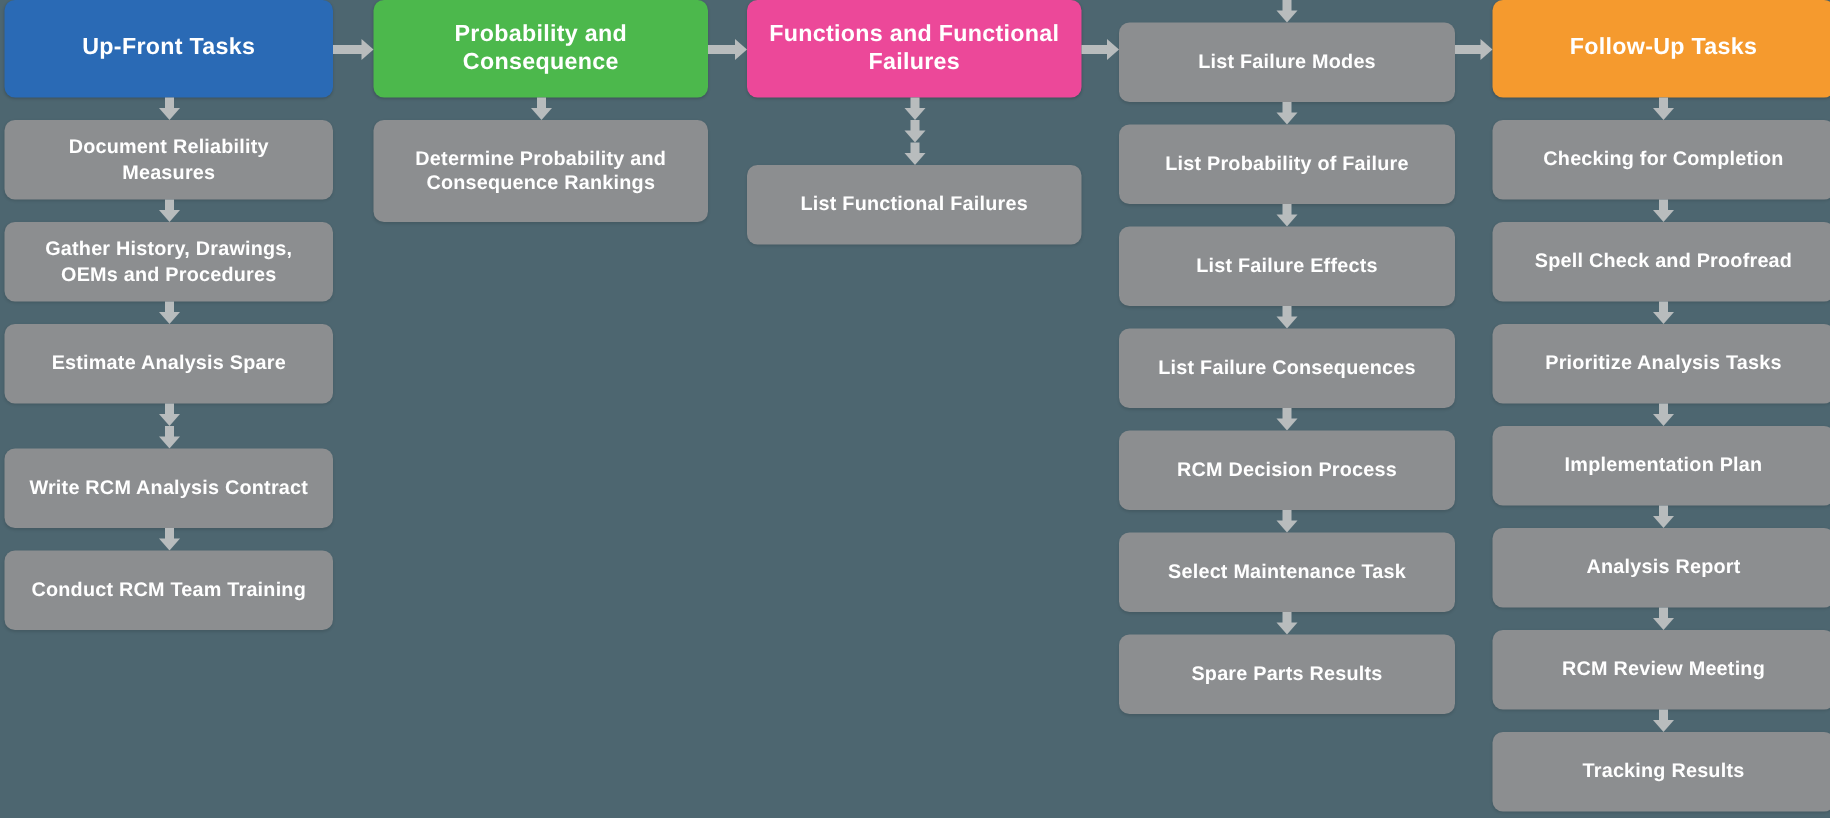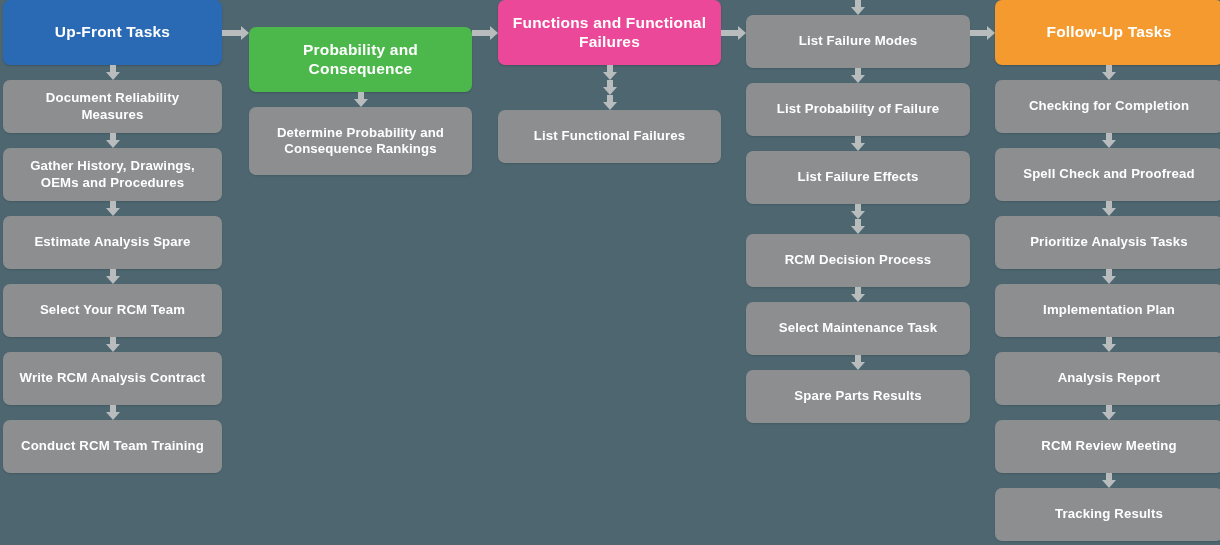--- a/index.html
+++ b/index.html
@@ -184,43 +184,40 @@
       <span class="head"></span>
     </div>
     <div class="task-box task-h1">
       <span>Estimate Analysis Spare</span>
     </div>
 
     <div class="v-arrow">
       <span class="stem"></span>
       <span class="head"></span>
     </div>
-    <div class="task-box task-h1">
-      <span>Select Your RCM Team</span>
-    </div>
 
     <div class="v-arrow">
       <span class="stem"></span>
       <span class="head"></span>
     </div>
     <div class="task-box task-h1">
       <span>Write RCM Analysis Contract</span>
     </div>
 
     <div class="v-arrow">
       <span class="stem"></span>
       <span class="head"></span>
     </div>
     <div class="task-box task-h1">
       <span>Conduct RCM Team Training</span>
     </div>
   </div>
 
   <div class="column col-1">
-    <div class="header-box" style="background:#4cb84c;margin-top:27px;">
+    <div class="header-box" style="background:#4cb84c;">
       <span>Probability and Consequence</span>
     </div>
 
     <div class="v-arrow">
       <span class="stem"></span>
       <span class="head"></span>
     </div>
     <div class="task-box task-h2">
       <span>Determine Probability and Consequence Rankings</span>
     </div>
@@ -273,20 +270,23 @@
       <span class="head"></span>
     </div>
     <div class="task-box task-h1">
       <span>List Failure Effects</span>
     </div>
 
     <div class="v-arrow">
       <span class="stem"></span>
       <span class="head"></span>
     </div>
+    <div class="task-box task-h1">
+      <span>List Failure Consequences</span>
+    </div>
 
     <div class="v-arrow">
       <span class="stem"></span>
       <span class="head"></span>
     </div>
     <div class="task-box task-h1">
       <span>RCM Decision Process</span>
     </div>
 
     <div class="v-arrow">

